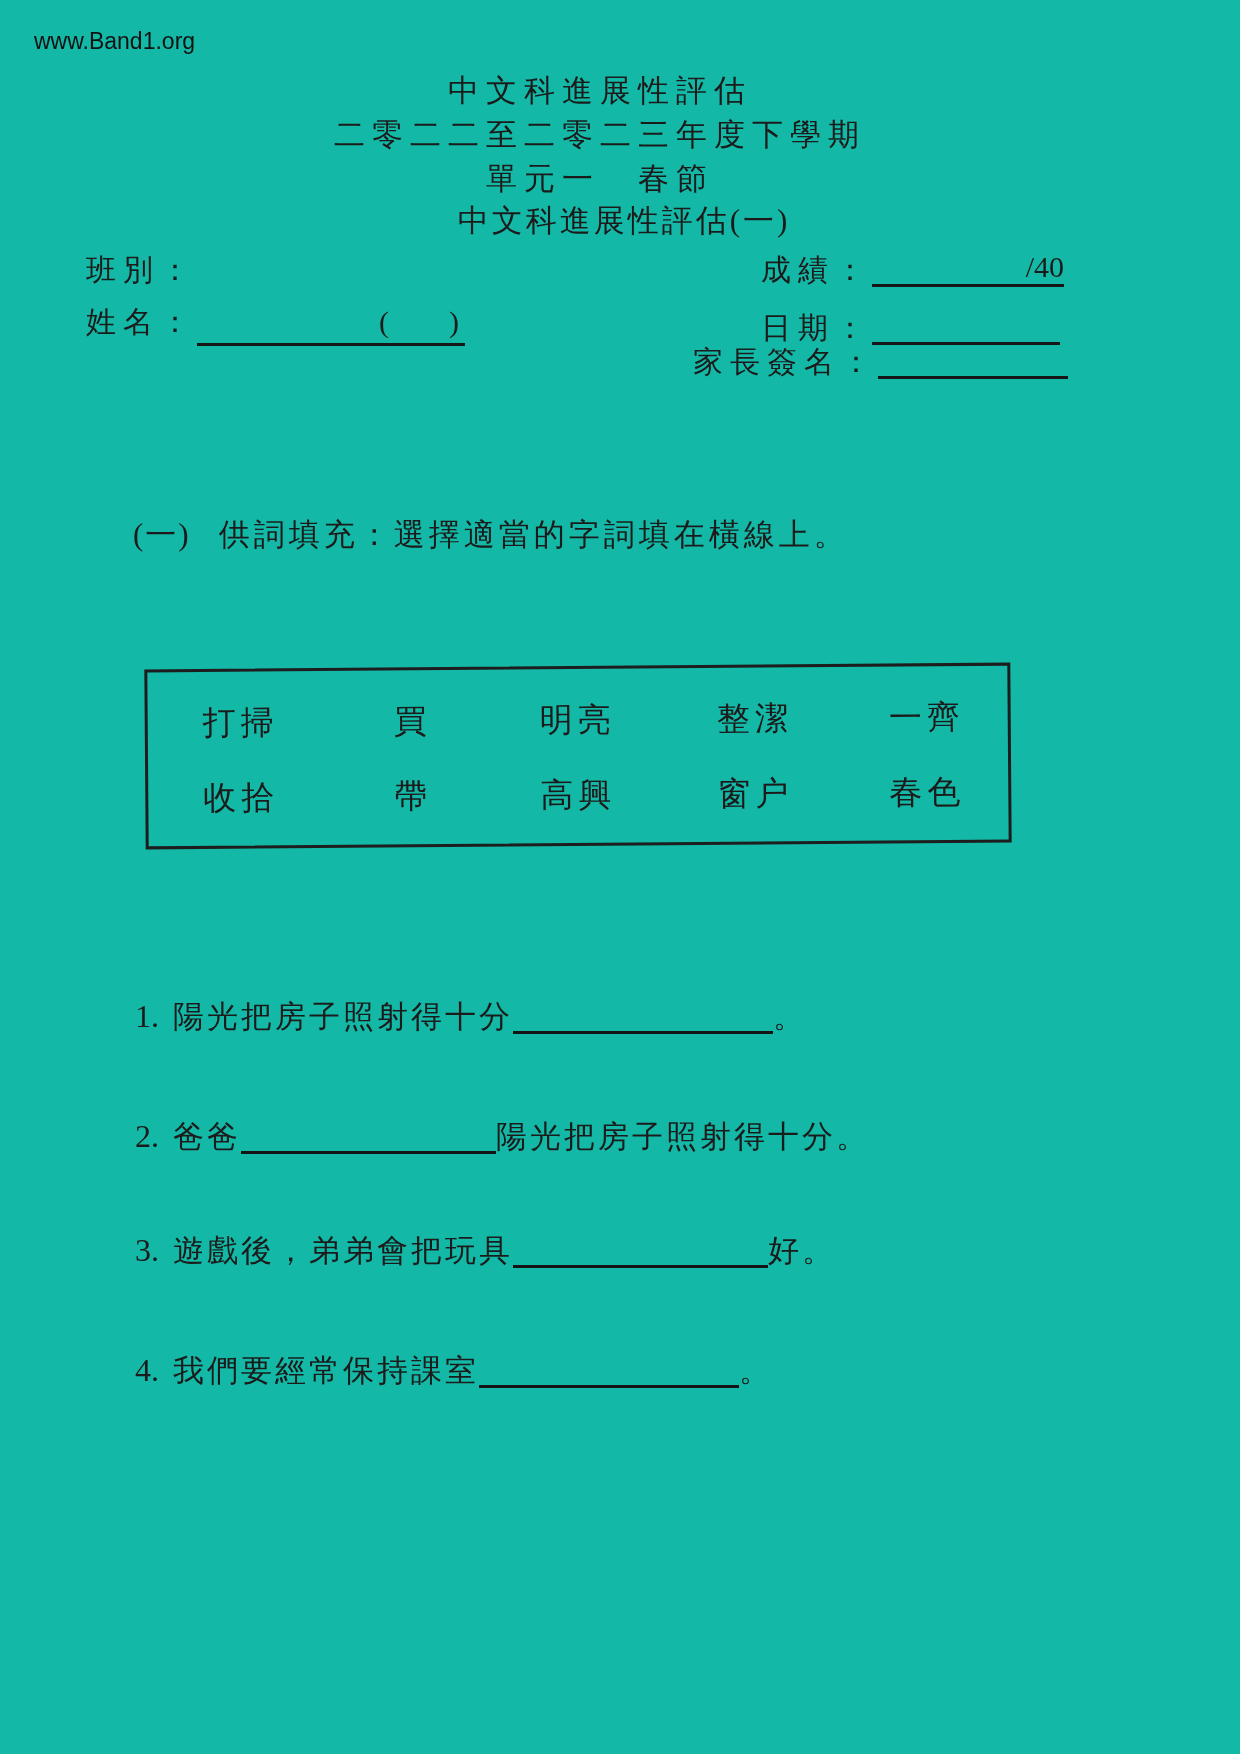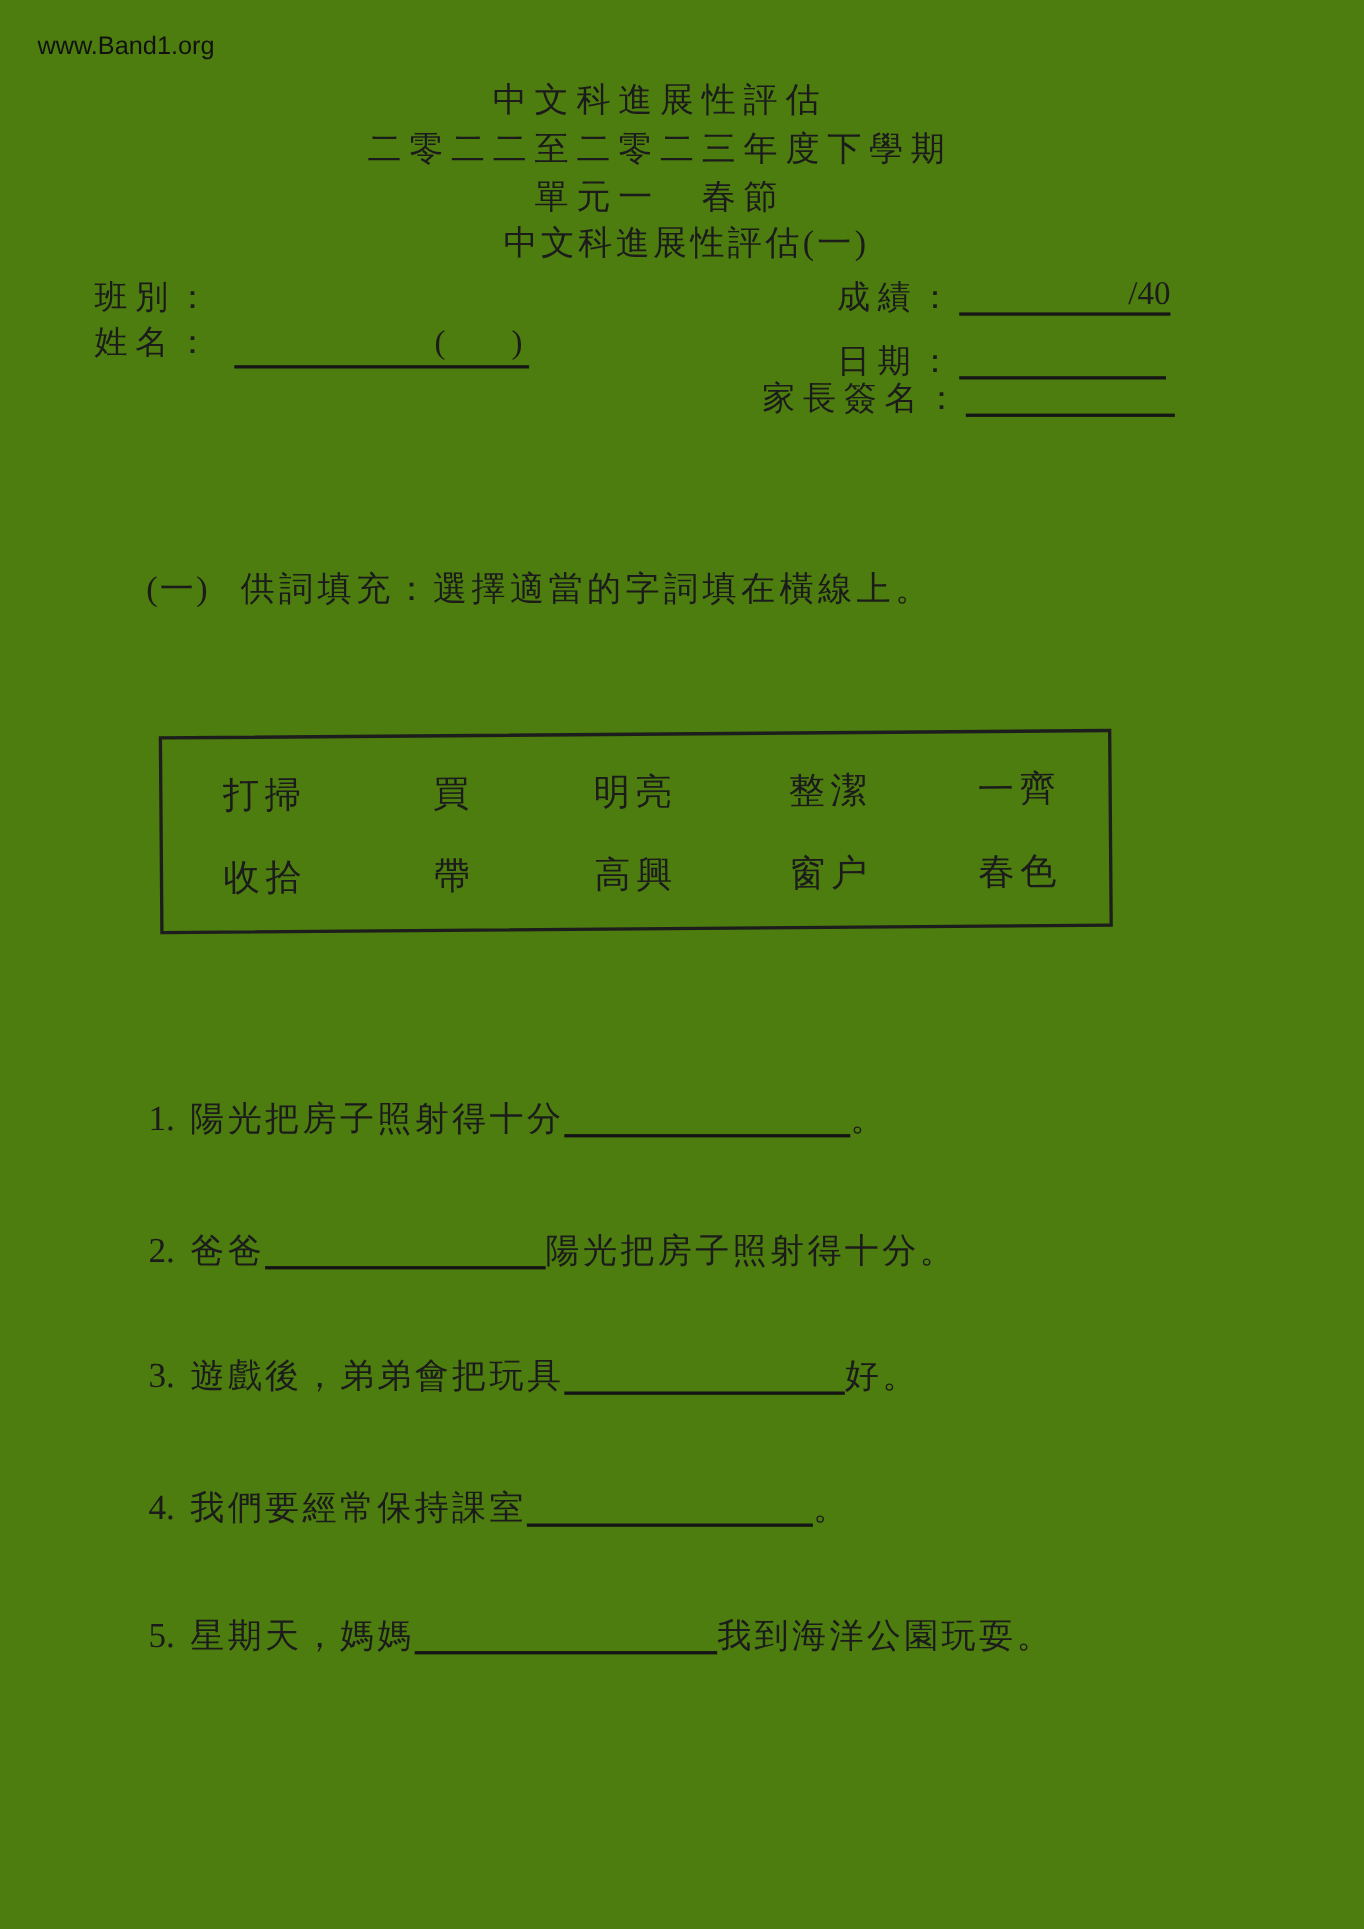--- a/index.html
+++ b/index.html
@@ -1,19 +1,19 @@
 <!DOCTYPE html>
 <html><head>
 <meta charset="utf-8">
 <style>
   html,body{margin:0;padding:0;background:#e8e8e8;}
   .page{
     position:relative;
     width:1240px;height:1754px;
-    background:#4d7c0f;
+    background:#14b8a6;
     font-family:"Liberation Serif","DejaVu Serif",serif;
     color:#1b1b1b;
     overflow:hidden;
   }
   .abs{position:absolute;}
   
   .watermark{
     left:34px;top:28px;
     font-family:"Liberation Sans","DejaVu Sans",sans-serif;
     font-size:23px;color:#111;
@@ -27,21 +27,21 @@
   
   .label{font-size:30px;letter-spacing:7px;white-space:pre;}
   .uline{
     display:inline-block;
     border-bottom:3px solid #161616;
     font-size:30px;
     vertical-align:bottom;
     white-space:pre;
   }
   .row-left1{left:86px;top:250px;}
-  .row-left2{left:86px;top:291px;gap:16px;}
+  .row-left2{left:86px;top:302px;}
   .rr1{top:250px;right:176px;}
   .rr2{top:308px;right:180px;}
   .rr3{top:342px;right:172px;}
   .u-class{width:262px;text-align:center;}
   .u-name{width:262px;text-align:right;padding-right:6px;}
   .u-score{width:192px;text-align:right;}
   .u-date{width:188px;}
   .u-sign{width:190px;}
   .flexrow{display:flex;align-items:flex-start;}
   
@@ -138,17 +138,14 @@
   </div>
   <div class="abs q q2">
     <span class="num">2.</span><span>爸爸</span><span class="blank b255"></span><span>陽光把房子照射得十分。</span>
   </div>
   <div class="abs q q3">
     <span class="num">3.</span><span>遊戲後，弟弟會把玩具</span><span class="blank b255"></span><span>好。</span>
   </div>
   <div class="abs q q4">
     <span class="num">4.</span><span>我們要經常保持課室</span><span class="blank b260"></span><span>。</span>
   </div>
-  <div class="abs q q5">
-    <span class="num">5.</span><span>星期天，媽媽</span><span class="blank b275"></span><span>我到海洋公園玩耍。</span>
-  </div>
 
 </div>
 
 </body></html>

